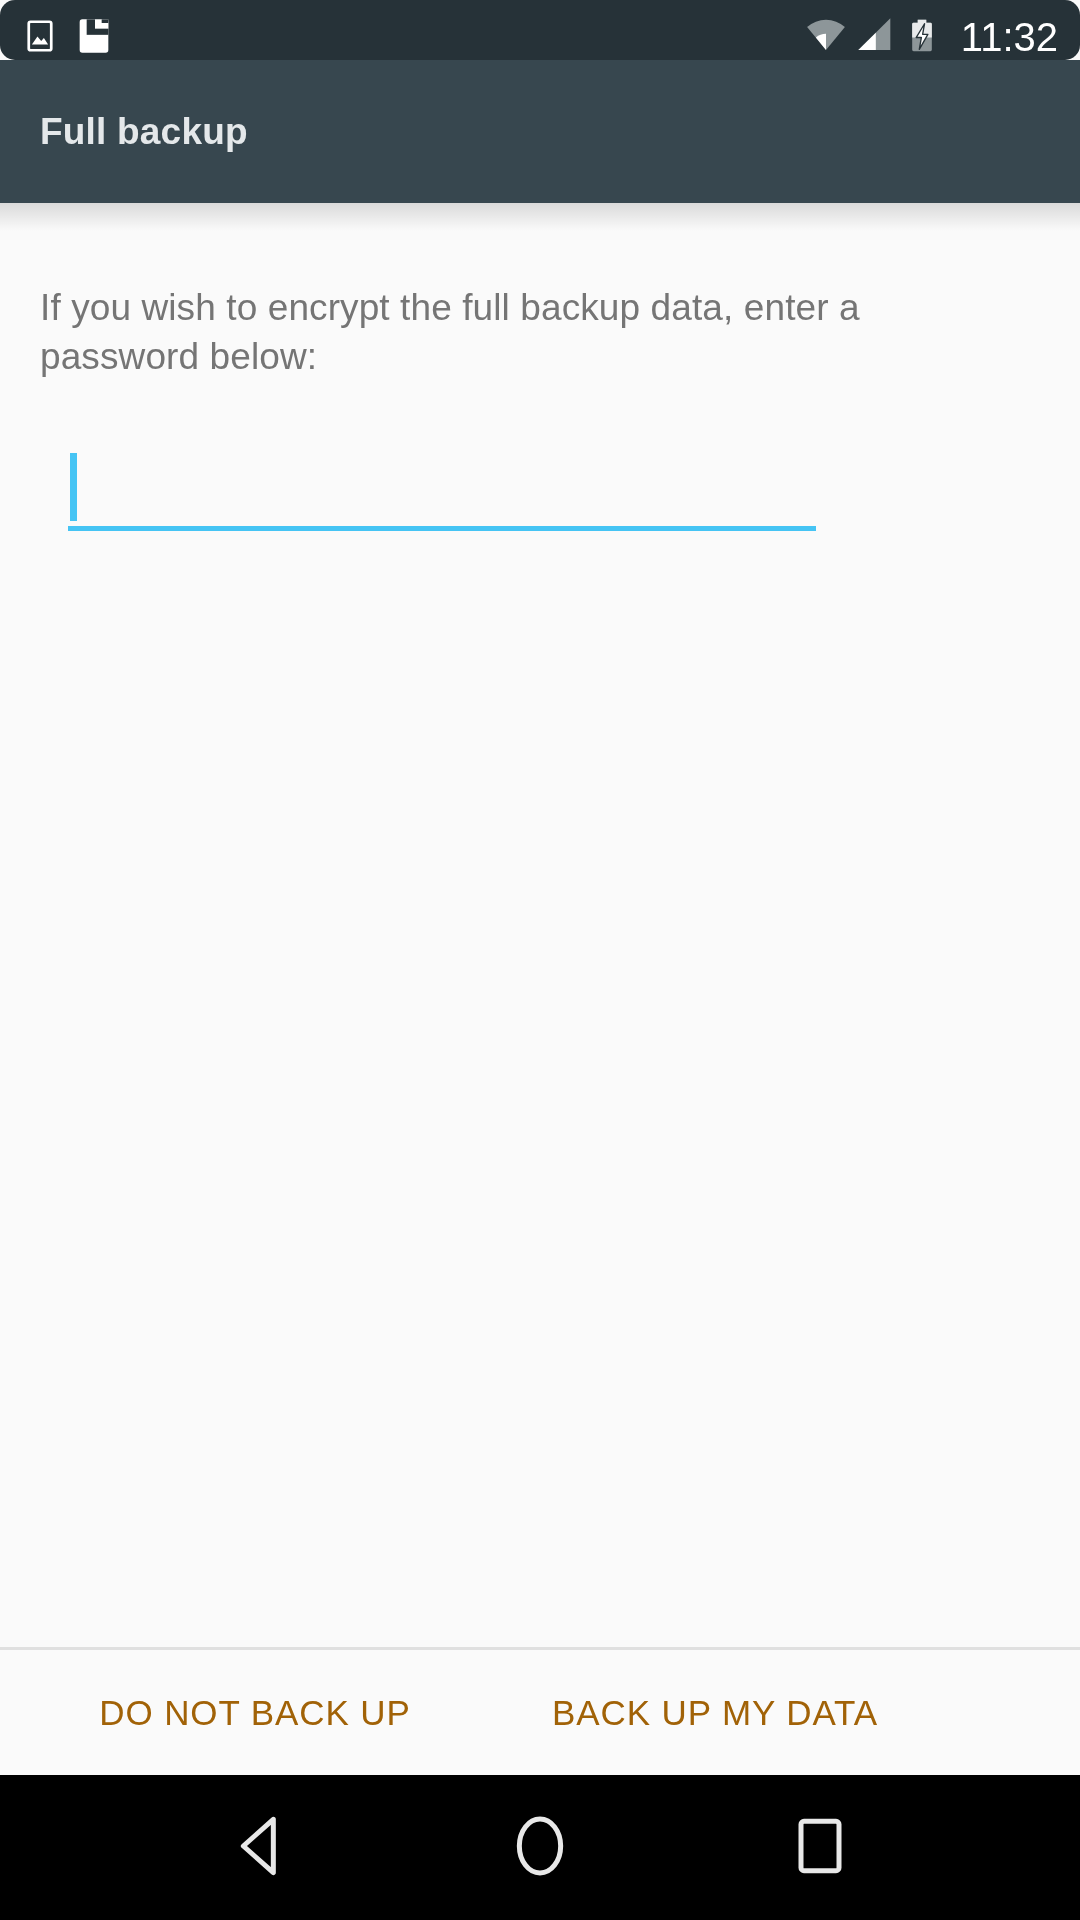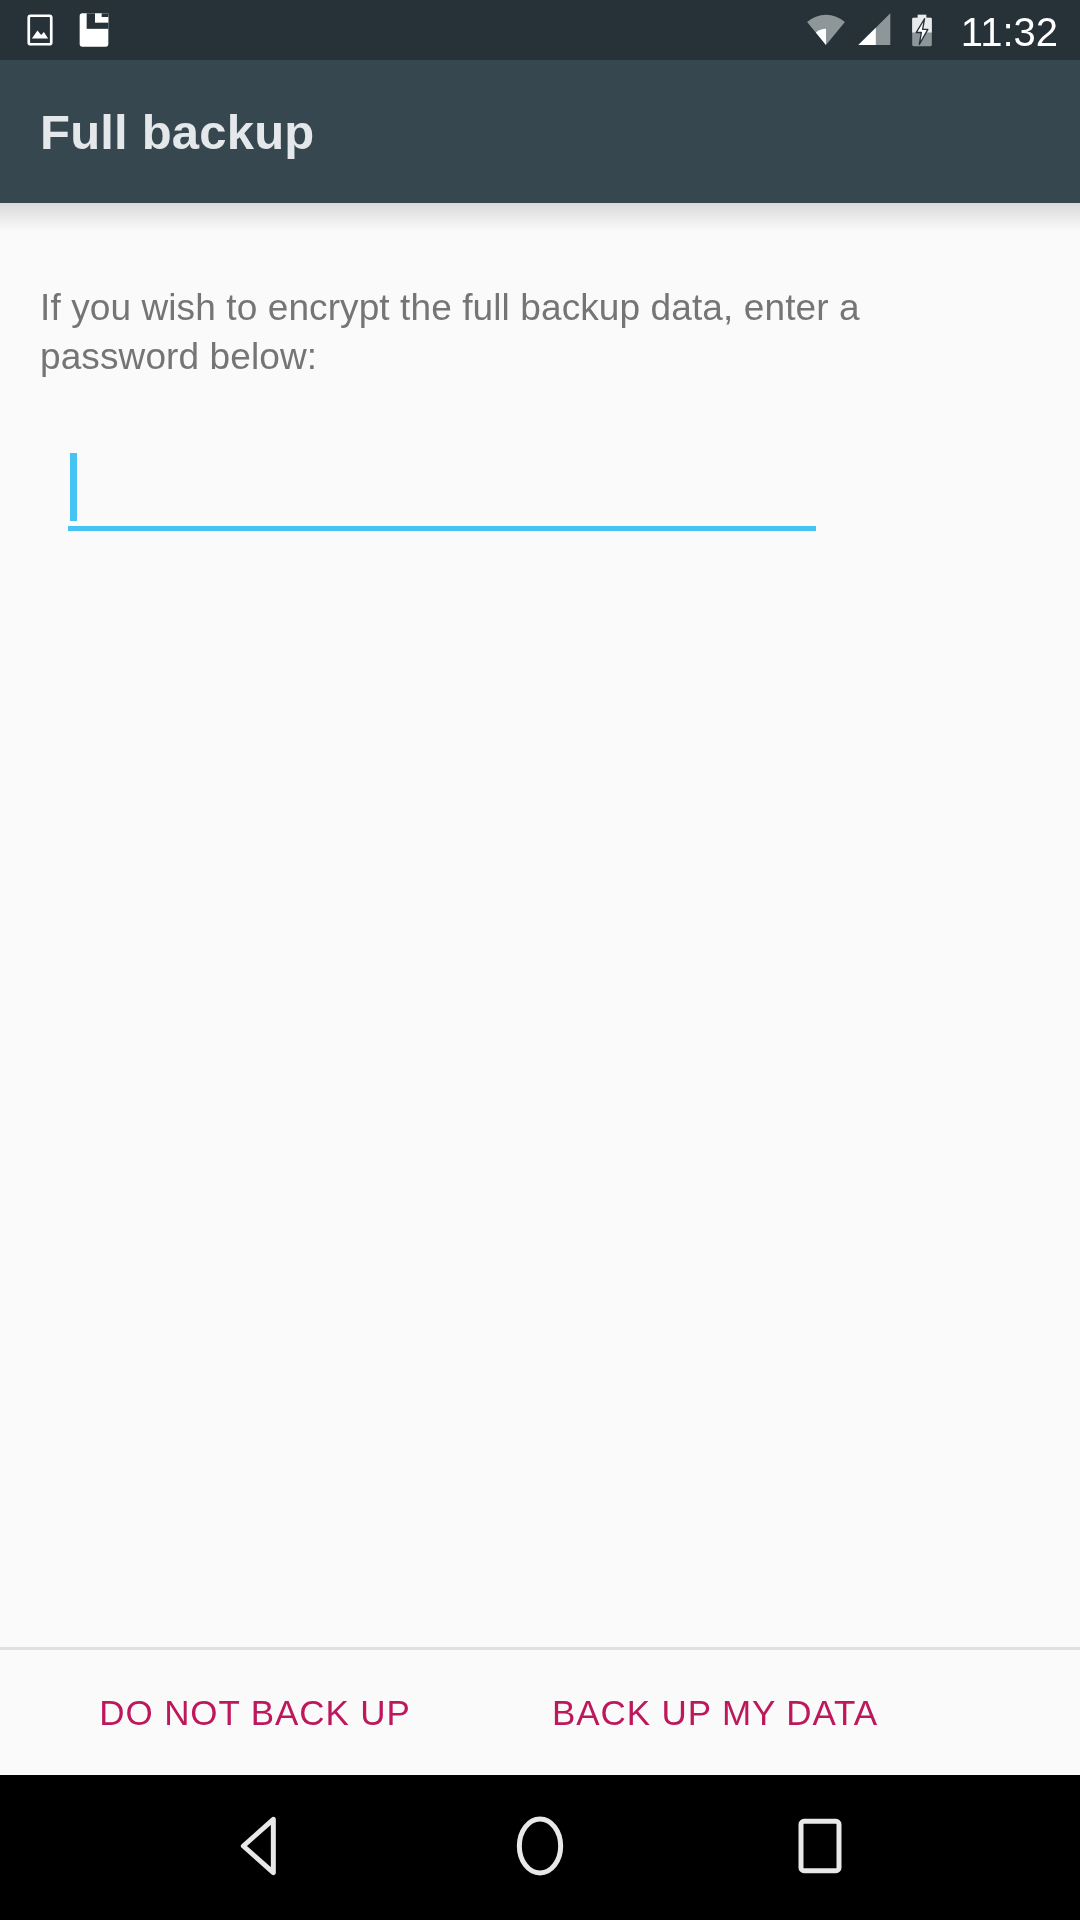--- a/index.html
+++ b/index.html
@@ -19,23 +19,24 @@
     display: flex;
     flex-direction: column;
     background: #FAFAFA;
   }
 
   
   .status-bar {
     height: 60px;
     background: #263238;
     display: flex;
-    align-items: center;
+    align-items: flex-end;
     padding: 4px 22px 0 22px;
     flex: 0 0 60px;
+    border-radius: 15px;
   }
   .status-left {
     display: flex;
     align-items: center;
     gap: 16px;
   }
   .status-right {
     margin-left: auto;
     display: flex;
     align-items: center;
@@ -57,21 +58,21 @@
     flex: 0 0 143px;
     background: #37474F;
     display: flex;
     align-items: center;
     padding-left: 40px;
     position: relative;
     z-index: 5;
   }
   .app-bar-title {
     color: #E4E8EA;
-    font-size: 49px;
+    font-size: 37px;
     font-weight: bold;
     letter-spacing: 0.2px;
     text-align: center;
   }
 
   
   .content-wrap {
     position: relative;
     flex: 1 1 auto;
     background: #FAFAFA;
@@ -152,21 +153,21 @@
   .button-bar {
     flex: 0 0 125px;
     background: #FAFAFA;
     display: flex;
     align-items: center;
   }
   .flat-btn {
     flex: 1 1 50%;
     background: transparent;
     border: none;
-    color: #be185d;
+    color: #a16207;
     font-family: "Liberation Sans", sans-serif;
     font-size: 35px;
     letter-spacing: 0.9px;
     text-align: center;
     cursor: pointer;
     padding: 0;
     height: 100%;
   }
   .flat-btn.left  { text-align: center; padding-right: 30px; }
   .flat-btn.right { text-align: left; padding-left: 12px; }

